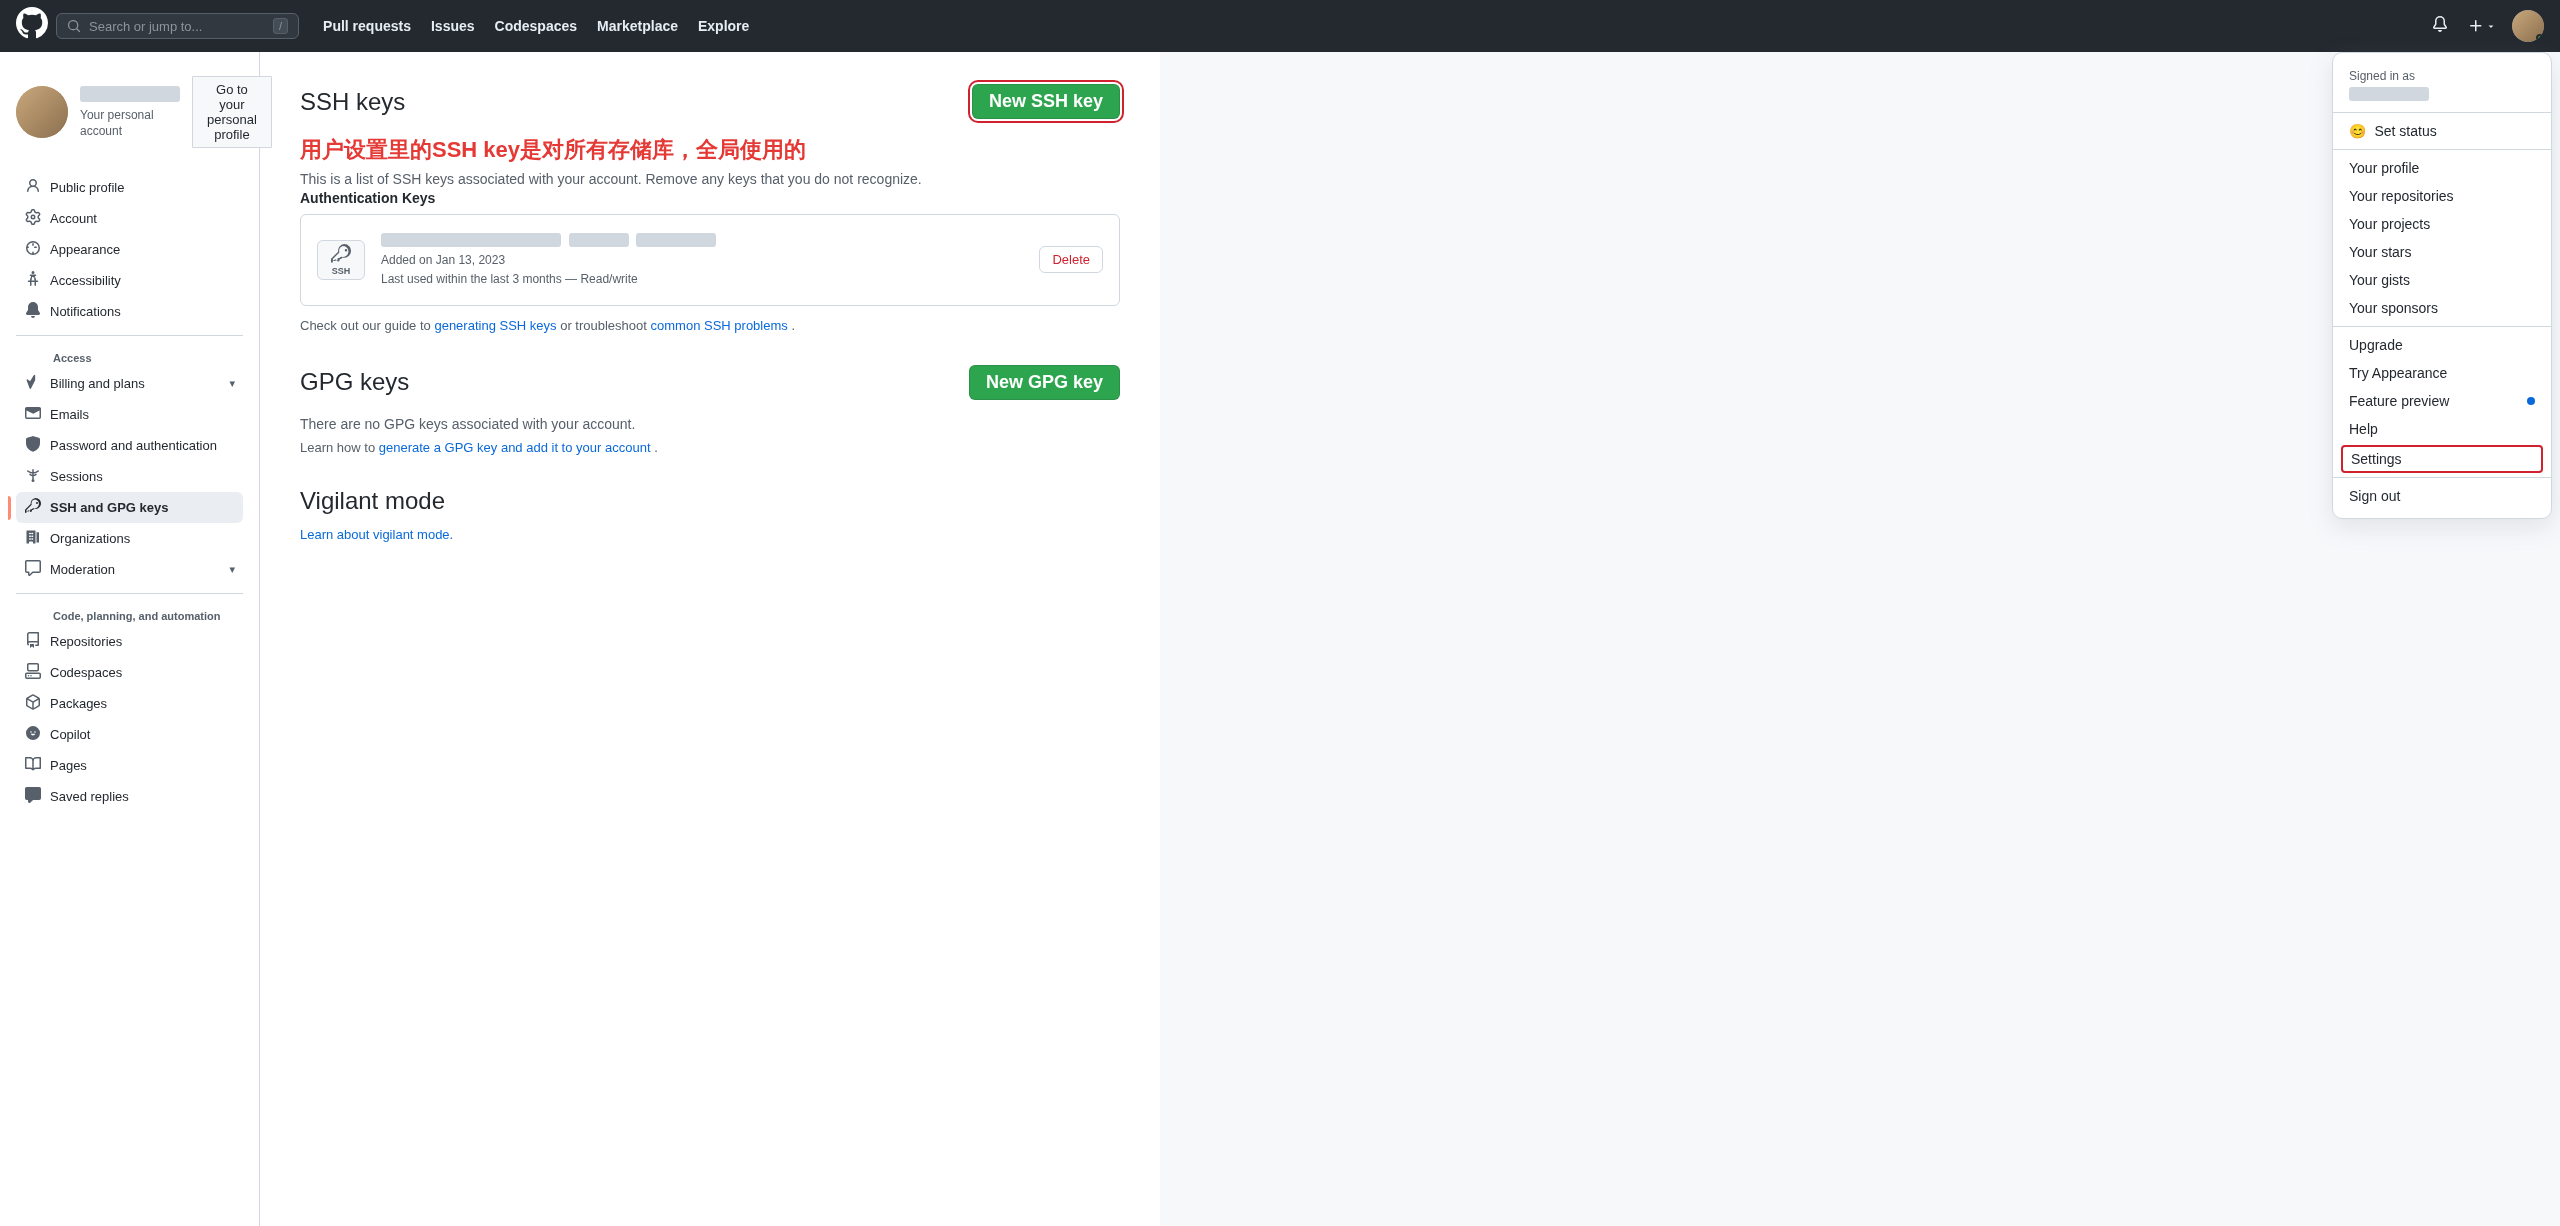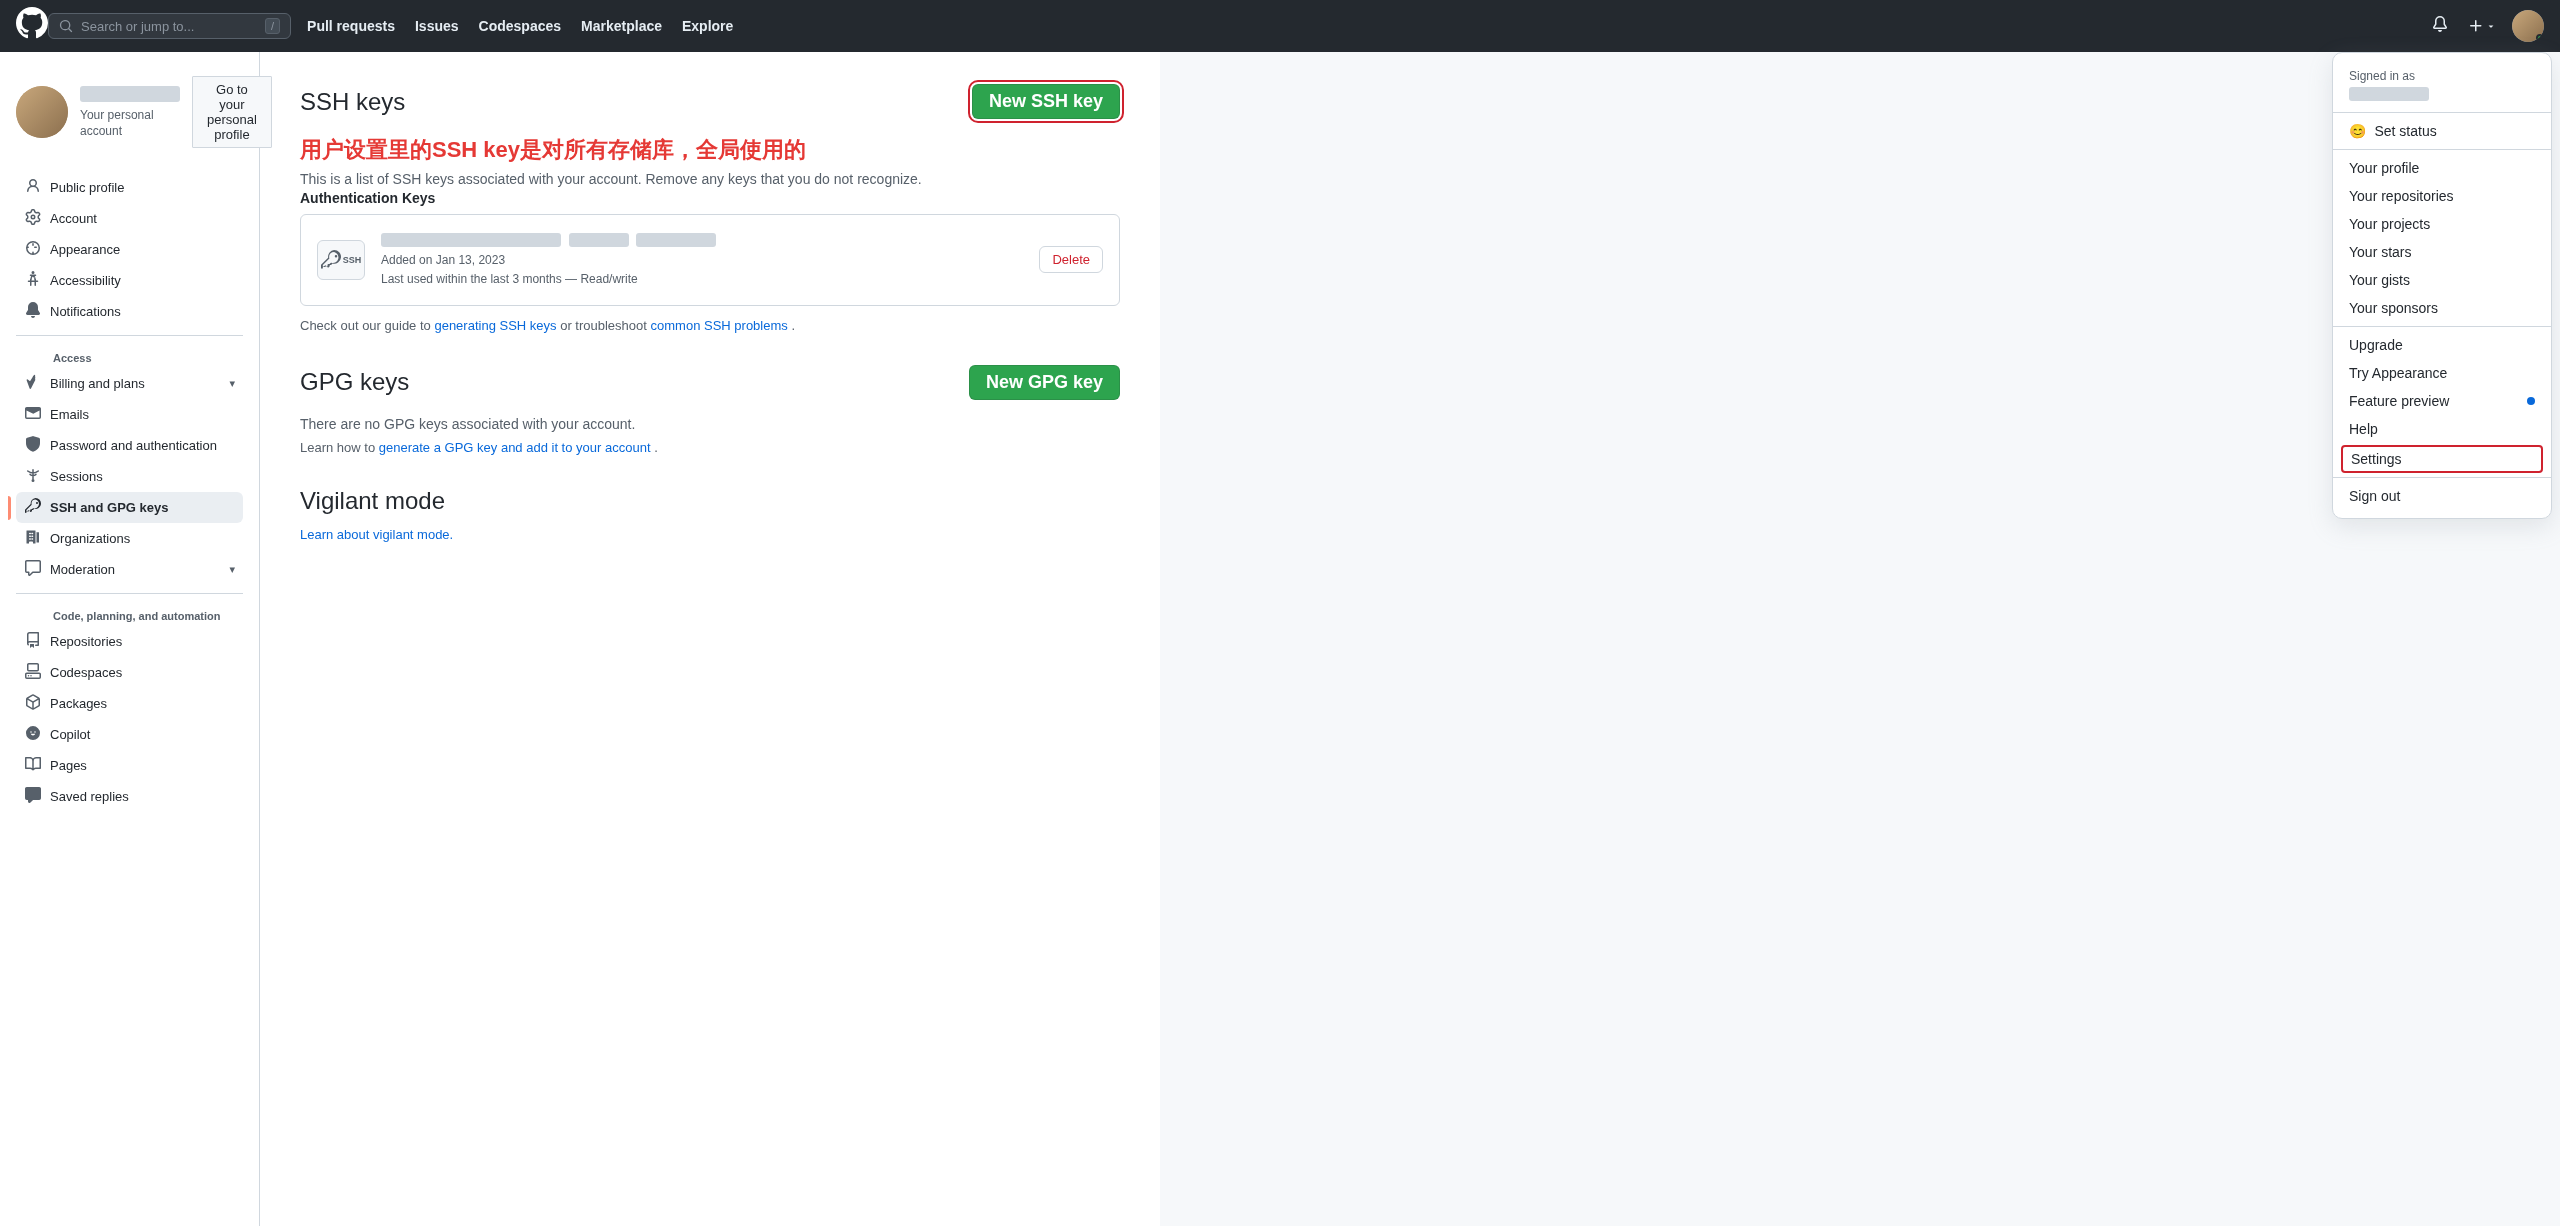--- a/index.html
+++ b/index.html
@@ -5,21 +5,21 @@
     * { box-sizing: border-box; margin: 0; padding: 0; }
     body { font-family: -apple-system, BlinkMacSystemFont, "Segoe UI", Helvetica, Arial, sans-serif; font-size: 14px; background: #f6f8fa; color: #24292f; }
 
     
     .topnav {
       background: #24292f;
       display: flex;
       align-items: center;
       padding: 0 16px;
       height: 52px;
-      gap: 0;
+      gap: 8px;
       position: relative;
       z-index: 100;
     }
     .topnav-logo { color: white; font-size: 24px; cursor: pointer; flex-shrink: 0; }
     .topnav-search {
       display: flex; align-items: center;
       background: #32383f; border: 1px solid #57606a;
       border-radius: 6px; padding: 4px 10px; gap: 8px;
       color: #8b949e; font-size: 13px; min-width: 240px;
     }
@@ -68,21 +68,21 @@
     .page-header { display: flex; justify-content: space-between; align-items: center; margin-bottom: 16px; }
     .page-title { font-size: 24px; font-weight: 400; color: #24292f; }
     .btn-green { background: #2da44e; color: #fff; border: 1px solid rgba(31,35,40,.15); border-radius: 6px; padding: 6px 16px; font-size: 18px; font-weight: 600; cursor: pointer; }
     .btn-red-outline { background: #fff; color: #cf222e; border: 1px solid #d0d7de; border-radius: 6px; padding: 5px 12px; font-size: 13px; cursor: pointer; }
 
     .section-desc { color: #57606a; font-size: 14px; margin-bottom: 0; line-height: 1.5; }
 
     
     .auth-keys-label { font-size: 14px; font-weight: 600; margin-bottom: 8px; }
     .key-card { border: 1px solid #d0d7de; border-radius: 6px; padding: 16px; display: flex; align-items: center; gap: 16px; margin-bottom: 8px; }
-    .key-card-icon { width: 48px; height: 40px; border: 1px solid #d0d7de; border-radius: 6px; display: flex; flex-direction: row; align-items: center; justify-content: center; font-size: 10px; color: #57606a; font-weight: 700; gap: 2px; background: #f6f8fa; flex-shrink: 0; }
+    .key-card-icon { width: 48px; height: 40px; border: 1px solid #d0d7de; border-radius: 6px; display: flex; flex-direction: column; align-items: center; justify-content: center; font-size: 10px; color: #57606a; font-weight: 700; gap: 2px; background: #f6f8fa; flex-shrink: 0; }
     .key-card-icon svg { width: 20px; height: 20px; }
     .key-card-info { flex: 1; }
     .key-card-name { font-size: 13px; color: #24292f; margin-bottom: 4px; }
     .key-card-name .blurred { display: inline-block; background: #d0d7de; border-radius: 3px; height: 14px; width: 180px; vertical-align: middle; }
     .key-card-meta { font-size: 12px; color: #57606a; line-height: 1.6; }
 
     .link-green { color: #0969da; text-decoration: none; }
 
     
     .section-gap { margin-top: 32px; margin-bottom: 16px; }

